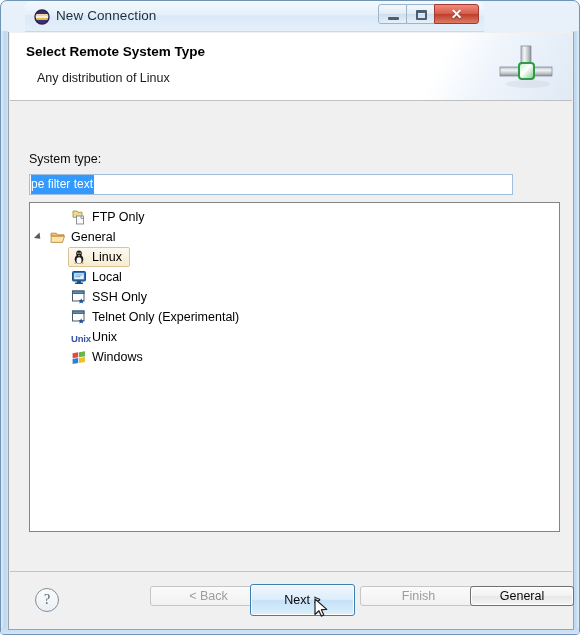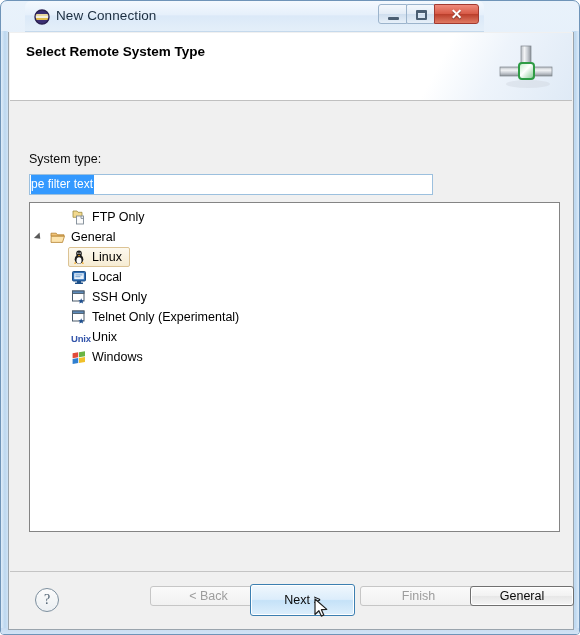--- a/index.html
+++ b/index.html
@@ -121,21 +121,21 @@
 
   
   .body { position: absolute; left: 1px; top: 70px; right: 1px; bottom: 58px; background: #f0f0f0; }
 
   .field-label {
     position: absolute; left: 19px; top: 50px;
     font-size: 12.5px; color: #0b0b0b;
   }
   .filter-input {
     position: absolute; left: 19px; top: 72px;
-    width: 404px; height: 21px;
+    width: 484px; height: 21px;
     background: #ffffff;
     border: 1px solid #9cc0de;
     padding: 1px;
   }
   .filter-input .sel {
     display: inline-block;
     background: #3399ff;
     color: #ffffff;
     font-size: 12px;
     line-height: 19px;
@@ -273,20 +273,21 @@
   </div>
 
   <div class="frame-left"></div>
   <div class="frame-right"></div>
   <div class="frame-bottom"></div>
 
   <div class="client">
 
     <div class="header">
       <div class="header-title">Select Remote System Type</div>
+      <div class="header-sub">Any distribution of Linux</div>
       <span class="header-icon">
         <svg width="62" height="50" viewBox="0 0 62 50">
           <defs>
             <linearGradient id="pipeV" x1="0" y1="0" x2="1" y2="0">
               <stop offset="0%" stop-color="#b9bec4"></stop>
               <stop offset="35%" stop-color="#f2f4f6"></stop>
               <stop offset="65%" stop-color="#c9ced4"></stop>
               <stop offset="100%" stop-color="#8e949b"></stop>
             </linearGradient>
             <linearGradient id="pipeH" x1="0" y1="0" x2="0" y2="1">

